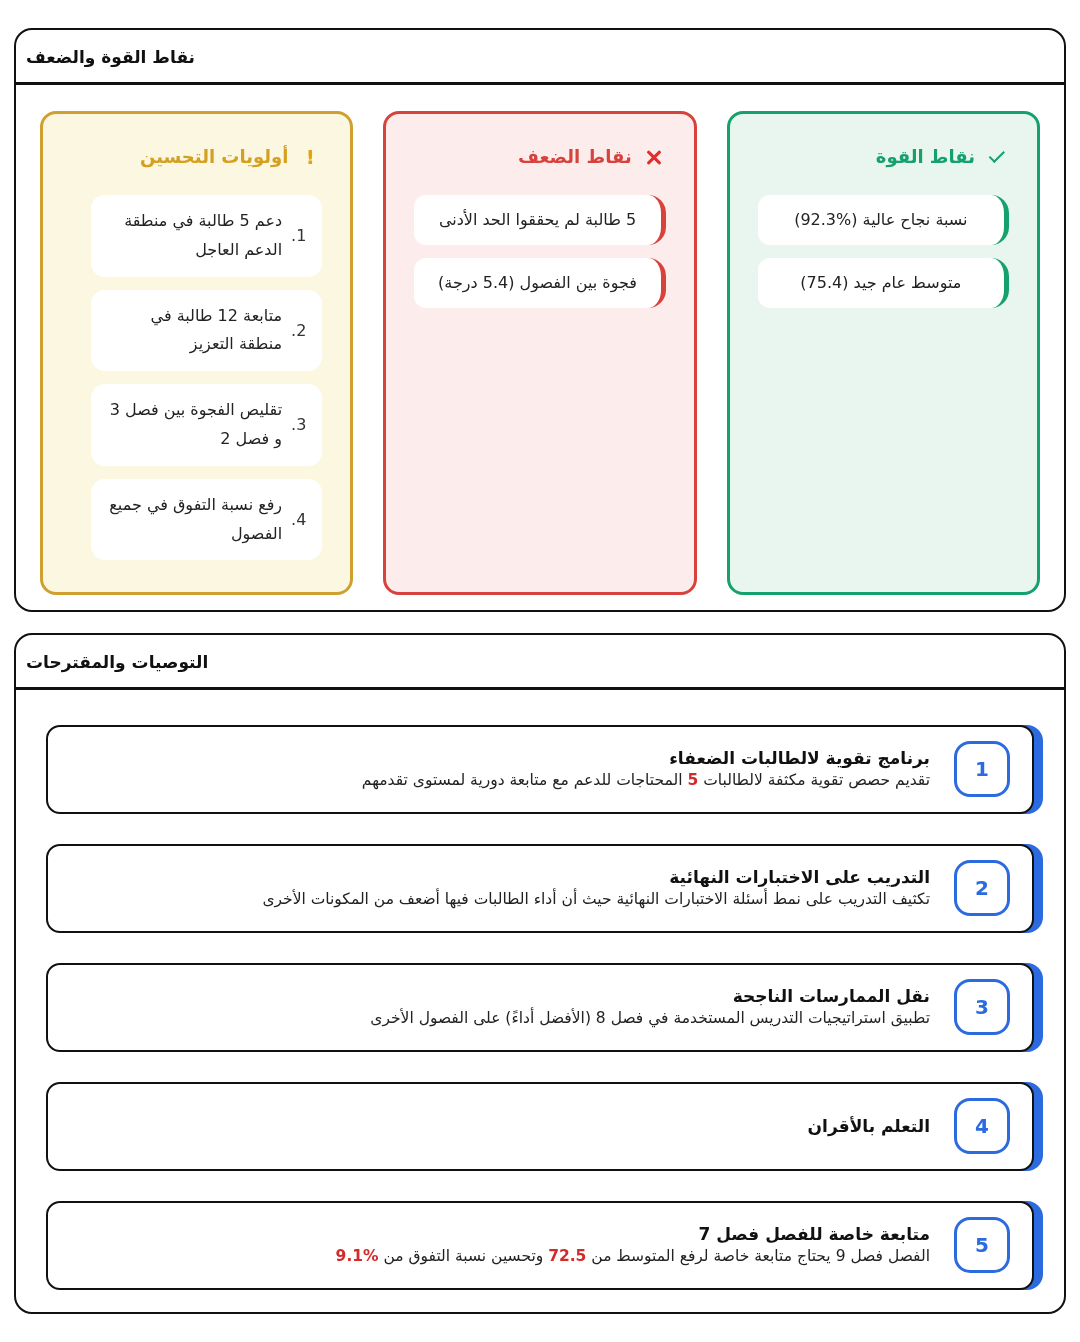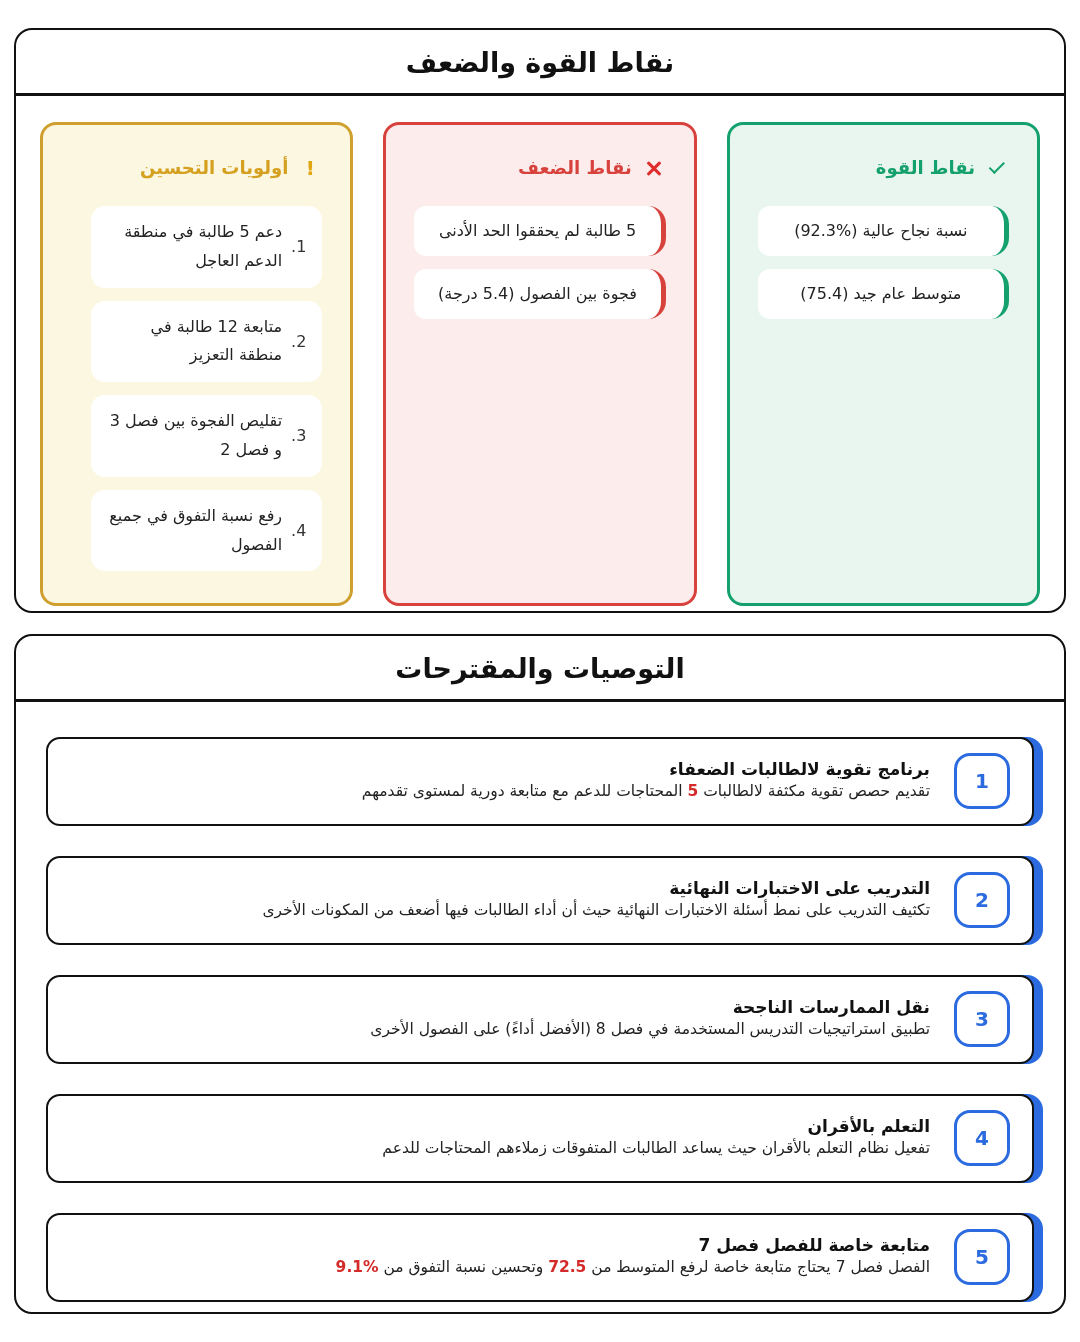--- a/index.html
+++ b/index.html
@@ -30,25 +30,25 @@
     padding:28px 14px;
     display:flex;flex-direction:column;gap:21px;
   }
   .panel{
     border:2.5px solid var(--ink);
     border-radius:18px;
     background:#ffffff;
     overflow:hidden;
   }
   .panel-title{
-    text-align:center;
+    text-align:left;
     font-weight:bold;
-    font-size:27px;
+    font-size:17px;
     color:var(--ink);
-    padding:17px 2px 15px;
+    padding:17px 10px 15px;
     border-bottom:3px solid var(--ink);
   }
   
   .cards-row{
     display:flex;
     gap:30px;
     padding:26px 24px 28px;
   }
   .card{
     flex:1;
@@ -258,31 +258,30 @@
       </div>
     </div>
   </div>
         <div class="rec-wrap">
     <div class="rec-card">
       <span class="badge">
         <span class="badge-num">4</span>
       </span>
       <div class="rec-text">
         <div class="rec-title">التعلم بالأقران</div>
-        <div class="rec-desc"><span>تفعيل نظام التعلم بالأقران حيث يساعد الطالبات المتفوقات زملاءهم المحتاجات للدعم</span></div>
       </div>
     </div>
   </div>
         <div class="rec-wrap">
     <div class="rec-card">
       <span class="badge">
         <span class="badge-num">5</span>
       </span>
       <div class="rec-text">
         <div class="rec-title">متابعة خاصة للفصل فصل 7</div>
-        <div class="rec-desc"><span>الفصل فصل 7 يحتاج متابعة خاصة لرفع المتوسط من </span><span class="hl">72.5</span><span> وتحسين نسبة التفوق من </span><span class="hl">%9.1</span></div>
+        <div class="rec-desc"><span>الفصل فصل 9 يحتاج متابعة خاصة لرفع المتوسط من </span><span class="hl">72.5</span><span> وتحسين نسبة التفوق من </span><span class="hl">%9.1</span></div>
       </div>
     </div>
   </div>
       </div>
   </section>
 
 </div>
 
 </body></html>

